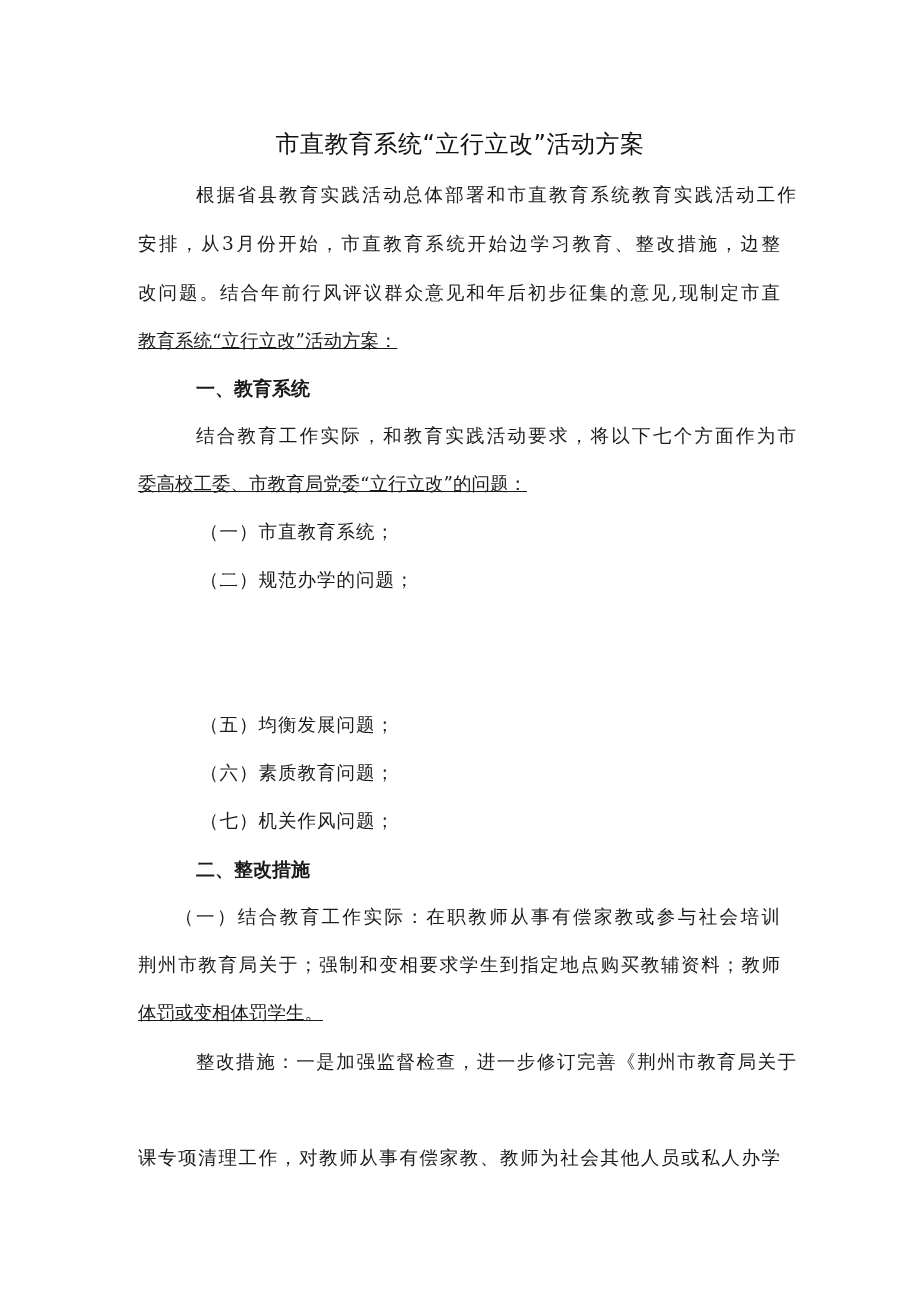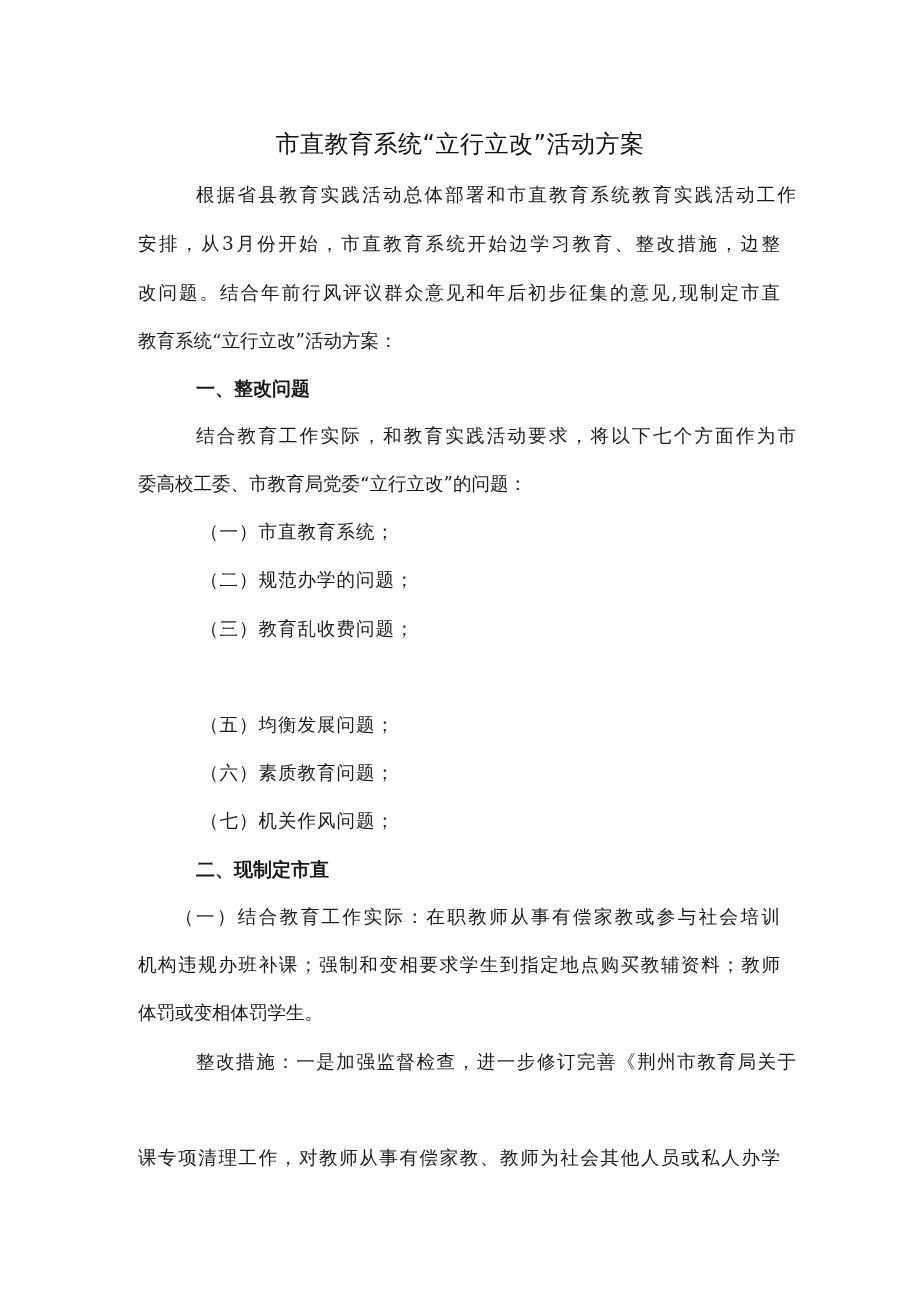--- a/index.html
+++ b/index.html
@@ -15,47 +15,46 @@
     font-family: "DejaVu Sans", "Liberation Sans", sans-serif;
     color: #111;
     letter-spacing: 0.5px;
   }
   .line {
     position: absolute; left: 138px; width: 642px;
     font-size: 18.5px; line-height: 24px; white-space: nowrap;
     text-align: justify; text-align-last: justify;
     letter-spacing: 0px;
   }
-  .line.last { text-align-last: left; }
+  .line.last { text-align-last: left; text-decoration: underline; }
   .indent { left: 196px; width: 600px; }
   .heading { font-weight: bold; font-family: "DejaVu Sans", "Liberation Sans", sans-serif; text-align-last: left; font-size: 19px; }
   .item { left: 200px; width: 300px; text-align-last: left; letter-spacing: 1px; }
 </style>
 </head>
 <body>
 
 <div class="page">
   <div class="title">市直教育系统“立行立改”活动方案</div>
 
   <div class="line indent" style="top:183px">根据省县教育实践活动总体部署和市直教育系统教育实践活动工作</div>
   <div class="line" style="top:232px">安排，从3月份开始，市直教育系统开始边学习教育、整改措施，边整</div>
   <div class="line" style="top:281px">改问题。结合年前行风评议群众意见和年后初步征集的意见,现制定市直</div>
   <div class="line last" style="top:329px">教育系统“立行立改”活动方案：</div>
 
-  <div class="line indent heading" style="top:376px">一、整改问题</div>
+  <div class="line indent heading" style="top:376px">一、教育系统</div>
   <div class="line indent" style="top:424px">结合教育工作实际，和教育实践活动要求，将以下七个方面作为市</div>
   <div class="line last" style="top:472px">委高校工委、市教育局党委“立行立改”的问题：</div>
 
   <div class="line item" style="top:520px">（一）市直教育系统；</div>
   <div class="line item" style="top:568px">（二）规范办学的问题；</div>
-  <div class="line item" style="top:617px">（三）教育乱收费问题；</div>
   <div class="line item" style="top:713px">（五）均衡发展问题；</div>
   <div class="line item" style="top:761px">（六）素质教育问题；</div>
   <div class="line item" style="top:809px">（七）机关作风问题；</div>
 
-  <div class="line indent heading" style="top:857px">二、现制定市直</div>
+  <div class="line indent heading" style="top:857px">二、整改措施</div>
   <div class="line" style="top:905px; left:175px; width:605px">（一）结合教育工作实际：在职教师从事有偿家教或参与社会培训</div>
-  <div class="line" style="top:953px">机构违规办班补课；强制和变相要求学生到指定地点购买教辅资料；教师</div>
+  <div class="line" style="top:953px">荆州市教育局关于；强制和变相要求学生到指定地点购买教辅资料；教师</div>
   <div class="line last" style="top:1001px">体罚或变相体罚学生。</div>
 
   <div class="line indent" style="top:1050px">整改措施：一是加强监督检查，进一步修订完善《荆州市教育局关于</div>
   <div class="line" style="top:1146px">课专项清理工作，对教师从事有偿家教、教师为社会其他人员或私人办学</div>
 </div>
 
 </body></html>

